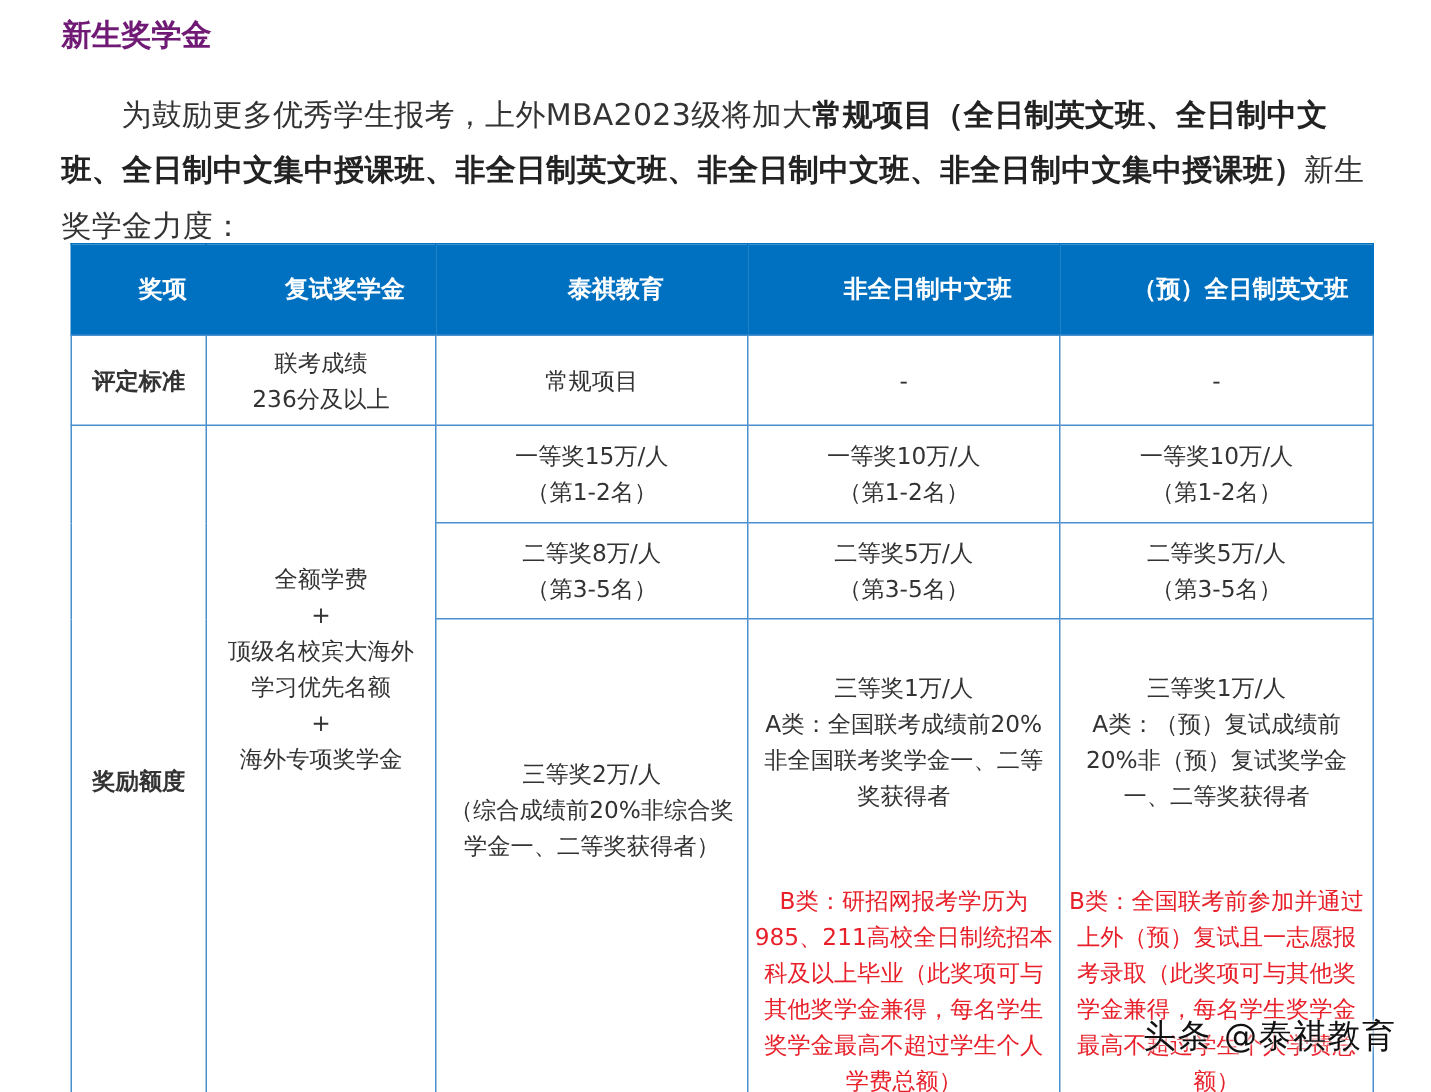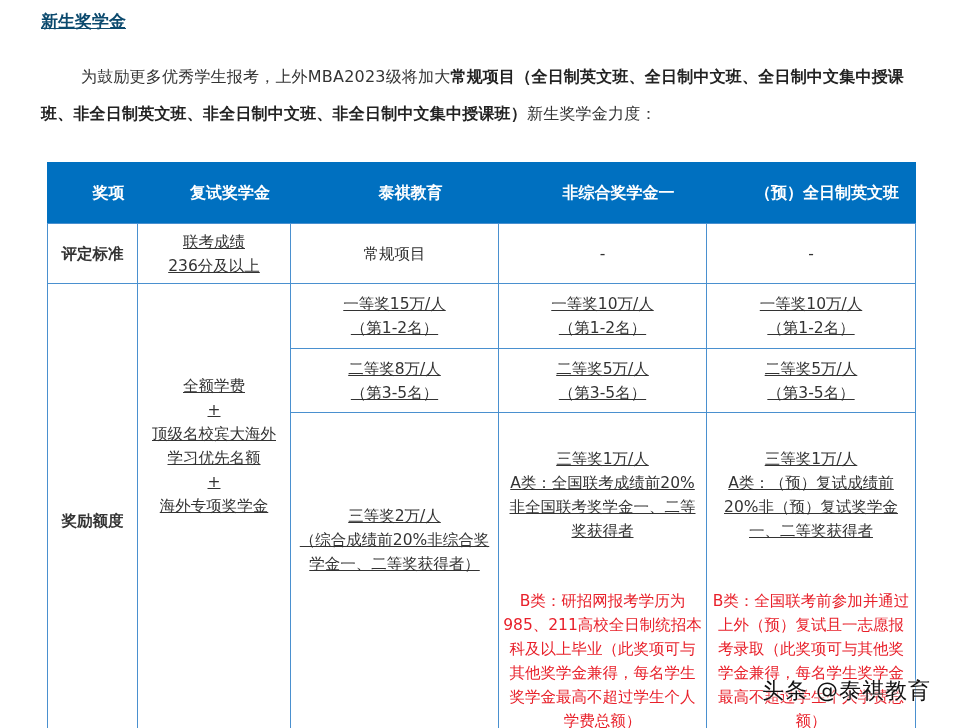--- a/index.html
+++ b/index.html
@@ -1,29 +1,29 @@
 <!DOCTYPE html>
 <html><head>
 <meta charset="utf-8">
 <style>
   html, body { margin: 0; padding: 0; background: #ffffff; }
   body { width: 954px; height: 728px; position: relative; overflow: hidden;
          font-family: "DejaVu Sans", "Liberation Sans", sans-serif; color: #333333; }
-  .section-title { position: absolute; left: 41px; top: 10px; font-size: 17px; font-weight: bold; color: #0c4a6e; text-decoration: underline; }
-  .intro { position: absolute; left: 41px; top: 58px; width: 880px; font-size: 16px; line-height: 37px; color: #333; letter-spacing: 0.2px; }
+  .section-title { position: absolute; left: 41px; top: 10px; font-size: 20px; font-weight: bold; color: #701a75; }
+  .intro { position: absolute; left: 41px; top: 58px; width: 880px; font-size: 20px; line-height: 37px; color: #333; letter-spacing: 0.2px; }
   .intro .indent { display: inline-block; width: 40px; }
   .intro b { color: #222; }
   table.scholarship { position: absolute; left: 47px; top: 162px; width: 868px; border-collapse: collapse; table-layout: fixed; }
   table.scholarship td, table.scholarship th { border: 1.5px solid #4a90cf; text-align: center; vertical-align: middle; padding: 0 4px; font-size: 15.5px; line-height: 24px; color: #333; }
   table.scholarship th { background: #0070c0; color: #ffffff; font-weight: bold; height: 60px; font-size: 16px; border-color: #0070c0; border-bottom-color: #4a90cf; padding-left: 36px; }
   .row-label { font-weight: bold; color: #222; font-size: 16px; }
   .red { color: #e8202a; }
   .watermark { position: absolute; left: 762px; top: 700px; font-size: 22px; color: #111; letter-spacing: 1px;
                text-shadow: 0 0 2px #fff, 0 0 3px #fff; }
-  .blank-block { white-space: pre-line; text-decoration: underline; }
+  .blank-block { white-space: pre-line; }
 </style>
 </head>
 <body>
 
 <div class="section-title">新生奖学金</div>
 
 <div class="intro">
   <span class="indent"></span><span>为鼓励更多优秀学生报考，上外MBA2023级将加大</span><b>常规项目（全日制英文班、全日制中文班、全日制中文集中授课班、非全日制英文班、非全日制中文班、非全日制中文集中授课班）</b><span>新生奖学金力度：</span>
 </div>
 
@@ -33,21 +33,21 @@
       <col style="width:153px">
       <col style="width:208px">
       <col style="width:208px">
       <col style="width:209px">
   </colgroup>
   <tbody>
       <tr>
     <th>奖项</th>
     <th>复试奖学金</th>
     <th>泰祺教育</th>
-    <th>非综合奖学金一</th>
+    <th>非全日制中文班</th>
     <th>（预）全日制英文班</th>
   </tr>
   <tr style="height:60px">
     <td class="row-label">评定标准</td>
     <td class="blank-block">联考成绩
 236分及以上</td>
     <td>常规项目</td>
     <td>-</td>
     <td>-</td>
   </tr>

